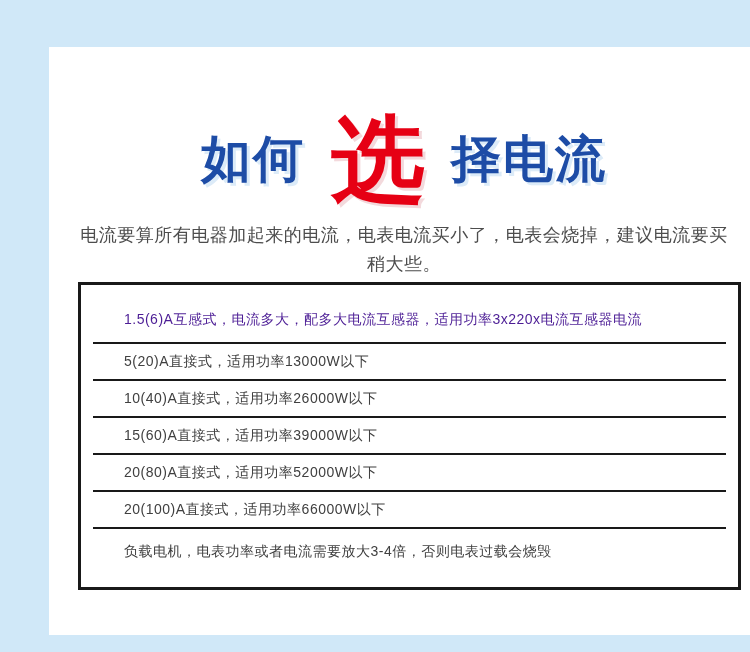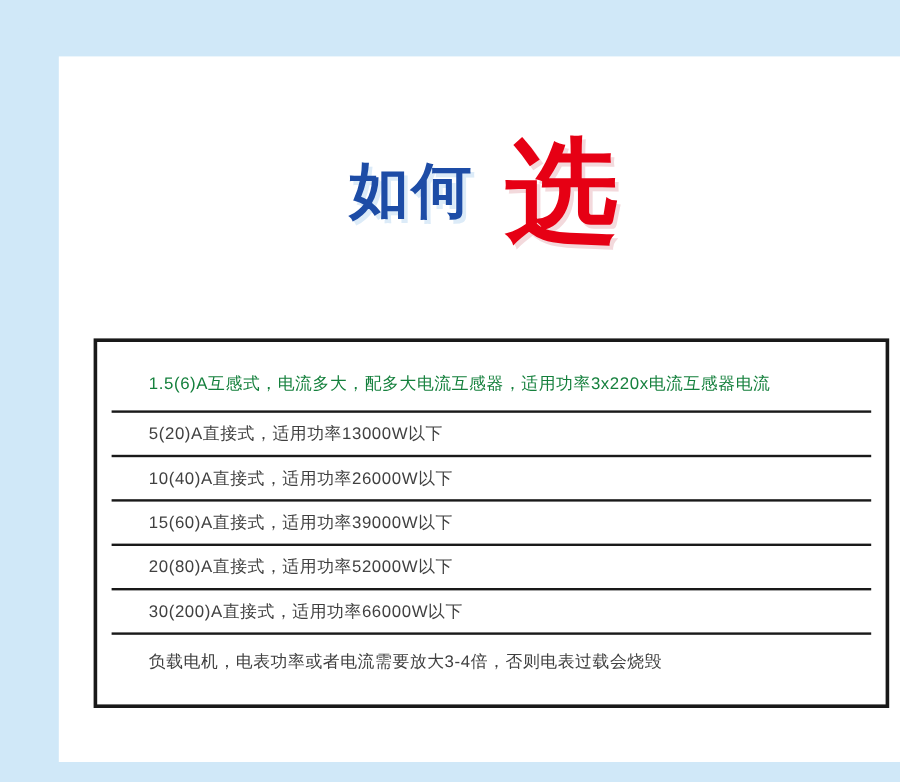--- a/index.html
+++ b/index.html
@@ -73,41 +73,43 @@
     display: flex;
     align-items: center;
     height: 37px;
     padding-left: 31px;
     font-size: 14px;
     color: #404040;
     letter-spacing: 0.5px;
     white-space: nowrap;
   }
   .trow + .trow { border-top: 2px solid #191919; }
-  .trow.small { height: 45px; font-size: 14px; color: #15803d; }
+  .trow.small { height: 45px; font-size: 14px; color: #4c1d95; }
   .trow.tall  { height: 48px; }
 </style>
 </head>
 <body>
 
 <div class="page">
   <div class="card">
 
     <div class="title-row">
       <span class="title-blue">如何</span>
       <span class="title-red">选</span>
+      <span class="title-blue">择电流</span>
     </div>
 
     <div class="intro">
+      <div>电流要算所有电器加起来的电流，电表电流买小了，电表会烧掉，建议电流要买稍大些。</div>
     </div>
 
     <div class="ptable">
         <div class="trow small">1.5(6)A互感式，电流多大，配多大电流互感器，适用功率3x220x电流互感器电流</div>
         <div class="trow">5(20)A直接式，适用功率13000W以下</div>
         <div class="trow">10(40)A直接式，适用功率26000W以下</div>
         <div class="trow">15(60)A直接式，适用功率39000W以下</div>
         <div class="trow">20(80)A直接式，适用功率52000W以下</div>
-        <div class="trow">30(200)A直接式，适用功率66000W以下</div>
+        <div class="trow">20(100)A直接式，适用功率66000W以下</div>
         <div class="trow tall">负载电机，电表功率或者电流需要放大3-4倍，否则电表过载会烧毁</div>
       </div>
 
   </div>
 </div>
 
 </body></html>

